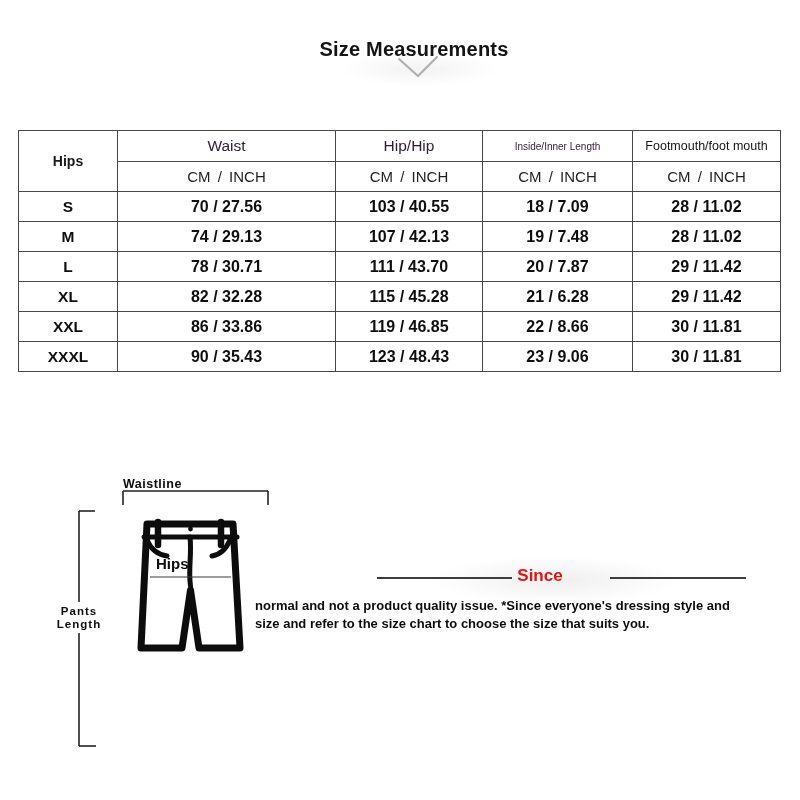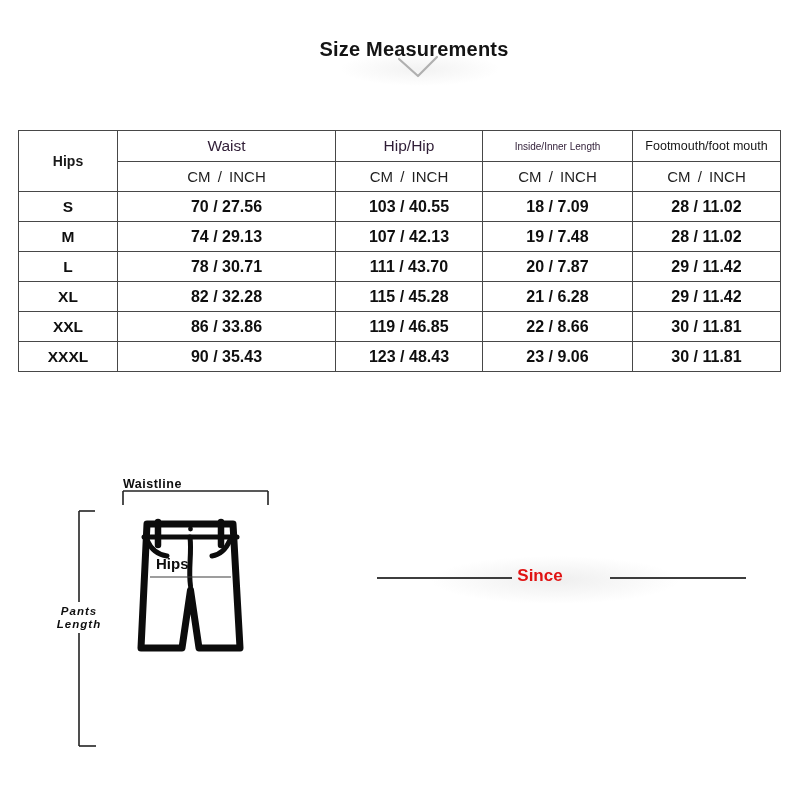--- a/index.html
+++ b/index.html
@@ -39,21 +39,21 @@
   .val-cell{font-size:16px;font-weight:bold;color:#0f0f0f;}
   
   .diagram-svg{position:absolute;left:0;top:460px;}
   .diagram-label{position:absolute;color:#0e0e0e;font-weight:bold;text-align:center;}
   .waistline-label{left:123px;top:477px;width:145px;text-align:left;font-size:12.5px;letter-spacing:.5px;}
   .hips-label{left:156px;top:555px;font-size:15px;}
   .pants-length-label{
     left:47px;top:602px;width:64px;text-align:center;background:#ffffff;
     font-size:11.5px;letter-spacing:1px;line-height:12.5px;padding:3px 0;
   }
-  .pants-length-label span{display:block;font-style:italic;}
+  .pants-length-label span{display:block;}
   
   .tips-glow{
     position:absolute;left:430px;top:556px;width:250px;height:48px;
     background:radial-gradient(ellipse closest-side,rgba(120,120,120,.12),rgba(255,255,255,0));
   }
   .tips-line{position:absolute;top:577px;height:1.5px;background:#3d3d3d;}
   .tips-line.left{left:377px;width:135px;}
   .tips-line.right{left:610px;width:136px;}
   .tips-heading{
     position:absolute;left:510px;top:566px;width:60px;text-align:center;
@@ -177,13 +177,15 @@
 <div class="diagram-label pants-length-label">
   <span>Pants</span>
   <span>Length</span>
 </div>
 
 <div class="tips-glow"></div>
 <div class="tips-line left"></div>
 <div class="tips-heading">Since</div>
 <div class="tips-line right"></div>
 <div class="tips-body">
+  <div>normal and not a product quality issue. *Since everyone's dressing style and</div>
+  <div>size and refer to the size chart to choose the size that suits you.</div>
 </div>
 
 </body></html>

